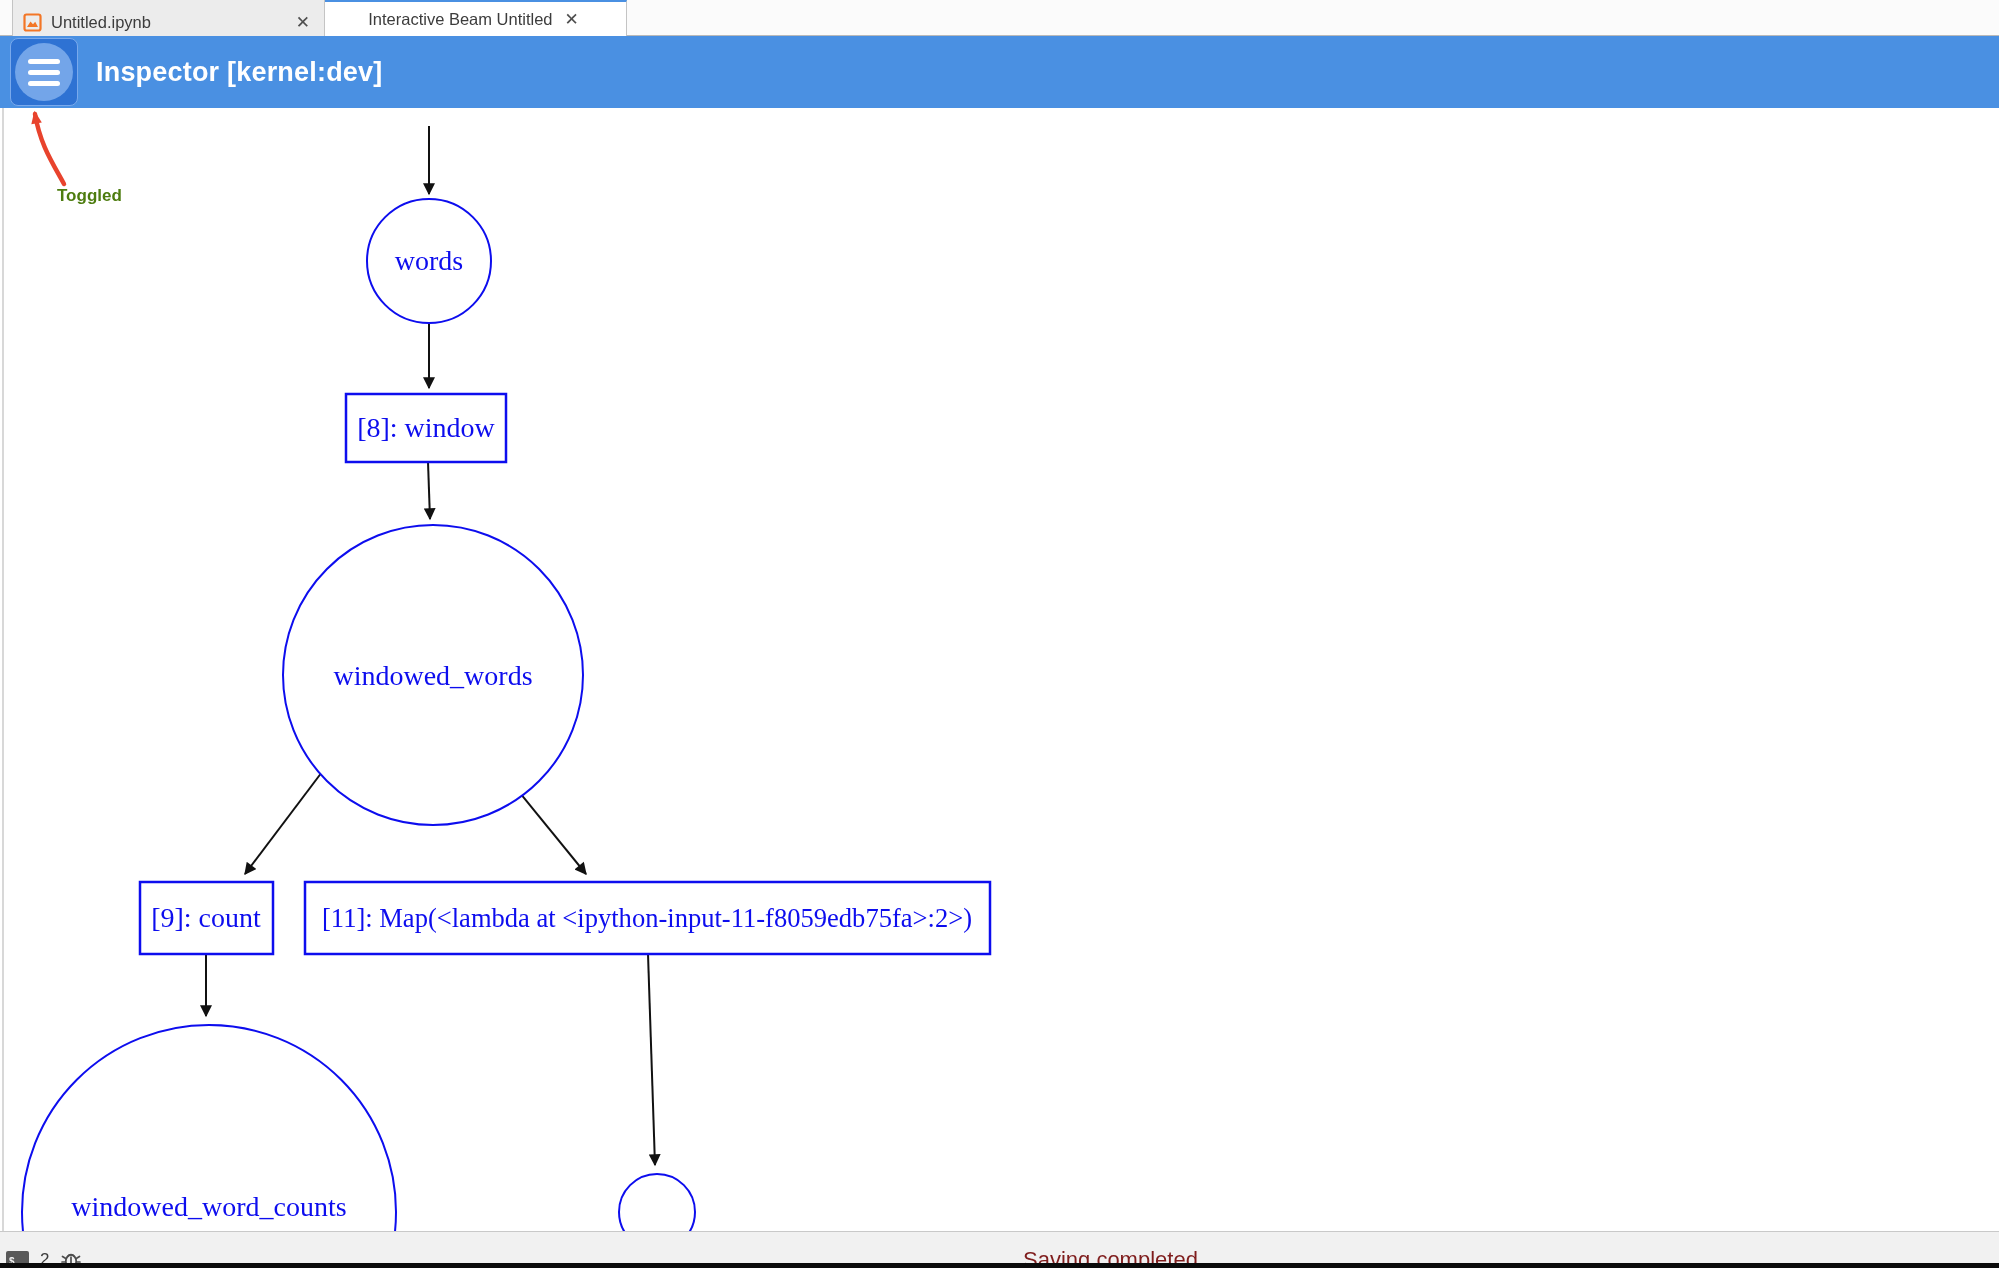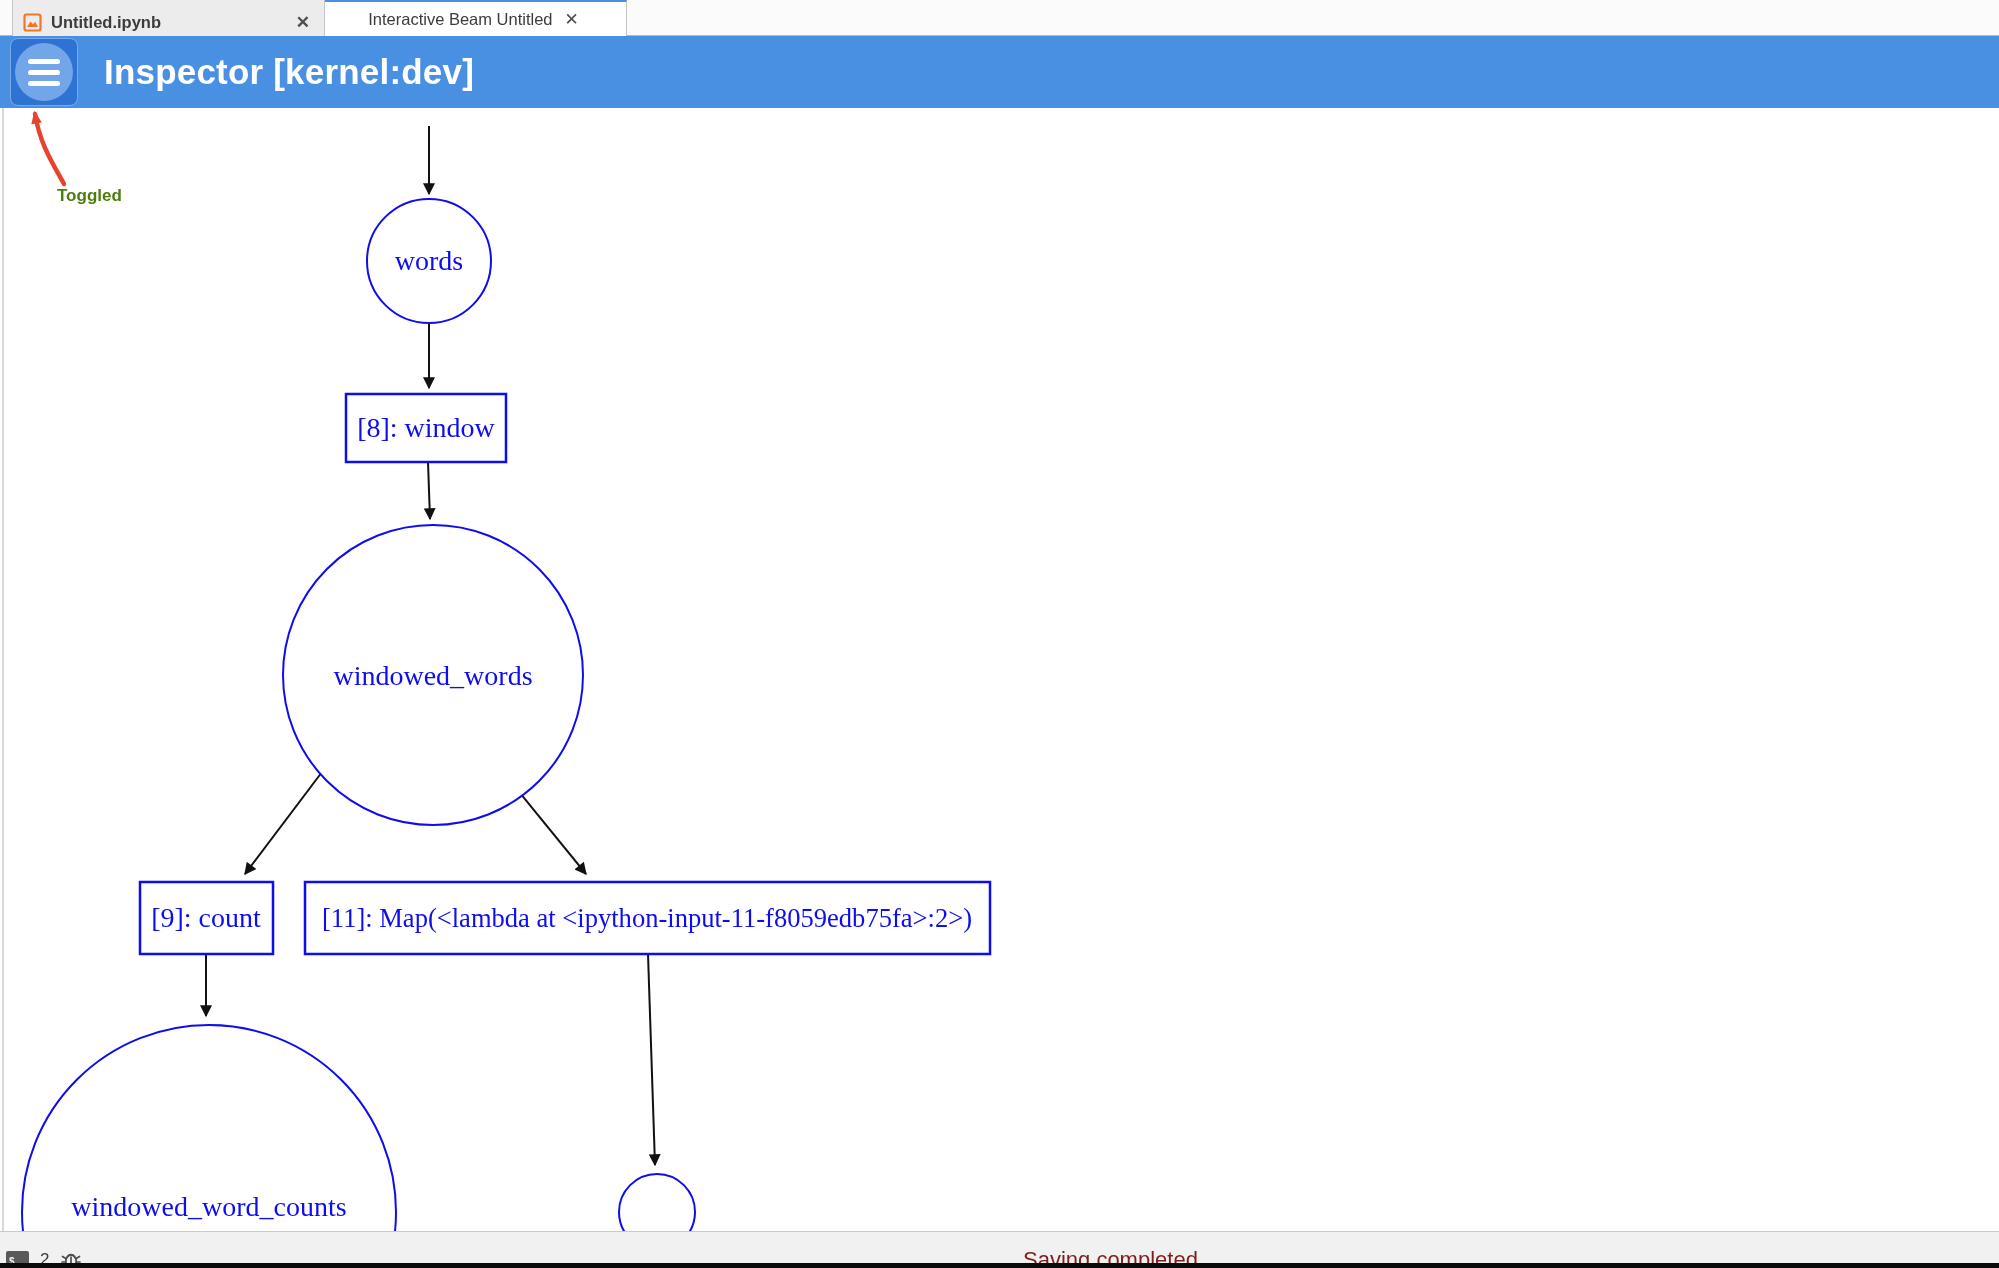--- a/index.html
+++ b/index.html
@@ -16,21 +16,20 @@
   }
   .tab {
     position: absolute; top: 0; height: 36px;
     display: flex; align-items: center;
     font-size: 16.5px; color: #3c3c3c;
   }
   .tab-inactive {
     left: 12px; width: 313px; background: #ececec;
     border-left: 1px solid #c4c4c4; border-right: 1px solid #c4c4c4;
     padding: 8px 10px 0 10px;
-    font-weight: bold;
   }
   .tab-active {
     left: 325px; width: 302px; background: #ffffff;
     border-right: 1px solid #c4c4c4;
     border-top: 2px solid #4a90e2;
     justify-content: center; gap: 8px;
   }
   .tab-label { white-space: nowrap; overflow: hidden; }
   .tab-close {
     color: #4f4f4f; font-size: 17px; line-height: 1;
@@ -50,23 +49,23 @@
     cursor: pointer;
   }
   .menu-btn-circle {
     position: absolute; left: 4px; top: 4px; width: 58px; height: 58px;
     border-radius: 50%; background: #73a5e9;
     display: flex; flex-direction: column; justify-content: center;
     align-items: center; gap: 6px;
   }
   .menu-line { width: 32px; height: 5px; background: #ffffff; border-radius: 2.5px; }
   .header-title {
-    position: absolute; left: 104px; top: 0; height: 72px;
+    position: absolute; left: 96px; top: 0; height: 72px;
     display: flex; align-items: center;
-    color: #ffffff; font-size: 35px; font-weight: 600; letter-spacing: .2px;
+    color: #ffffff; font-size: 27px; font-weight: 600; letter-spacing: .2px;
   }
 
   
   .content {
     position: absolute; top: 108px; left: 0; width: 1999px; height: 1123px;
     background: #ffffff;
   }
   .content-left-edge {
     position: absolute; left: 2px; top: 0; width: 2px; height: 1123px;
     background: #d8d8d8;

